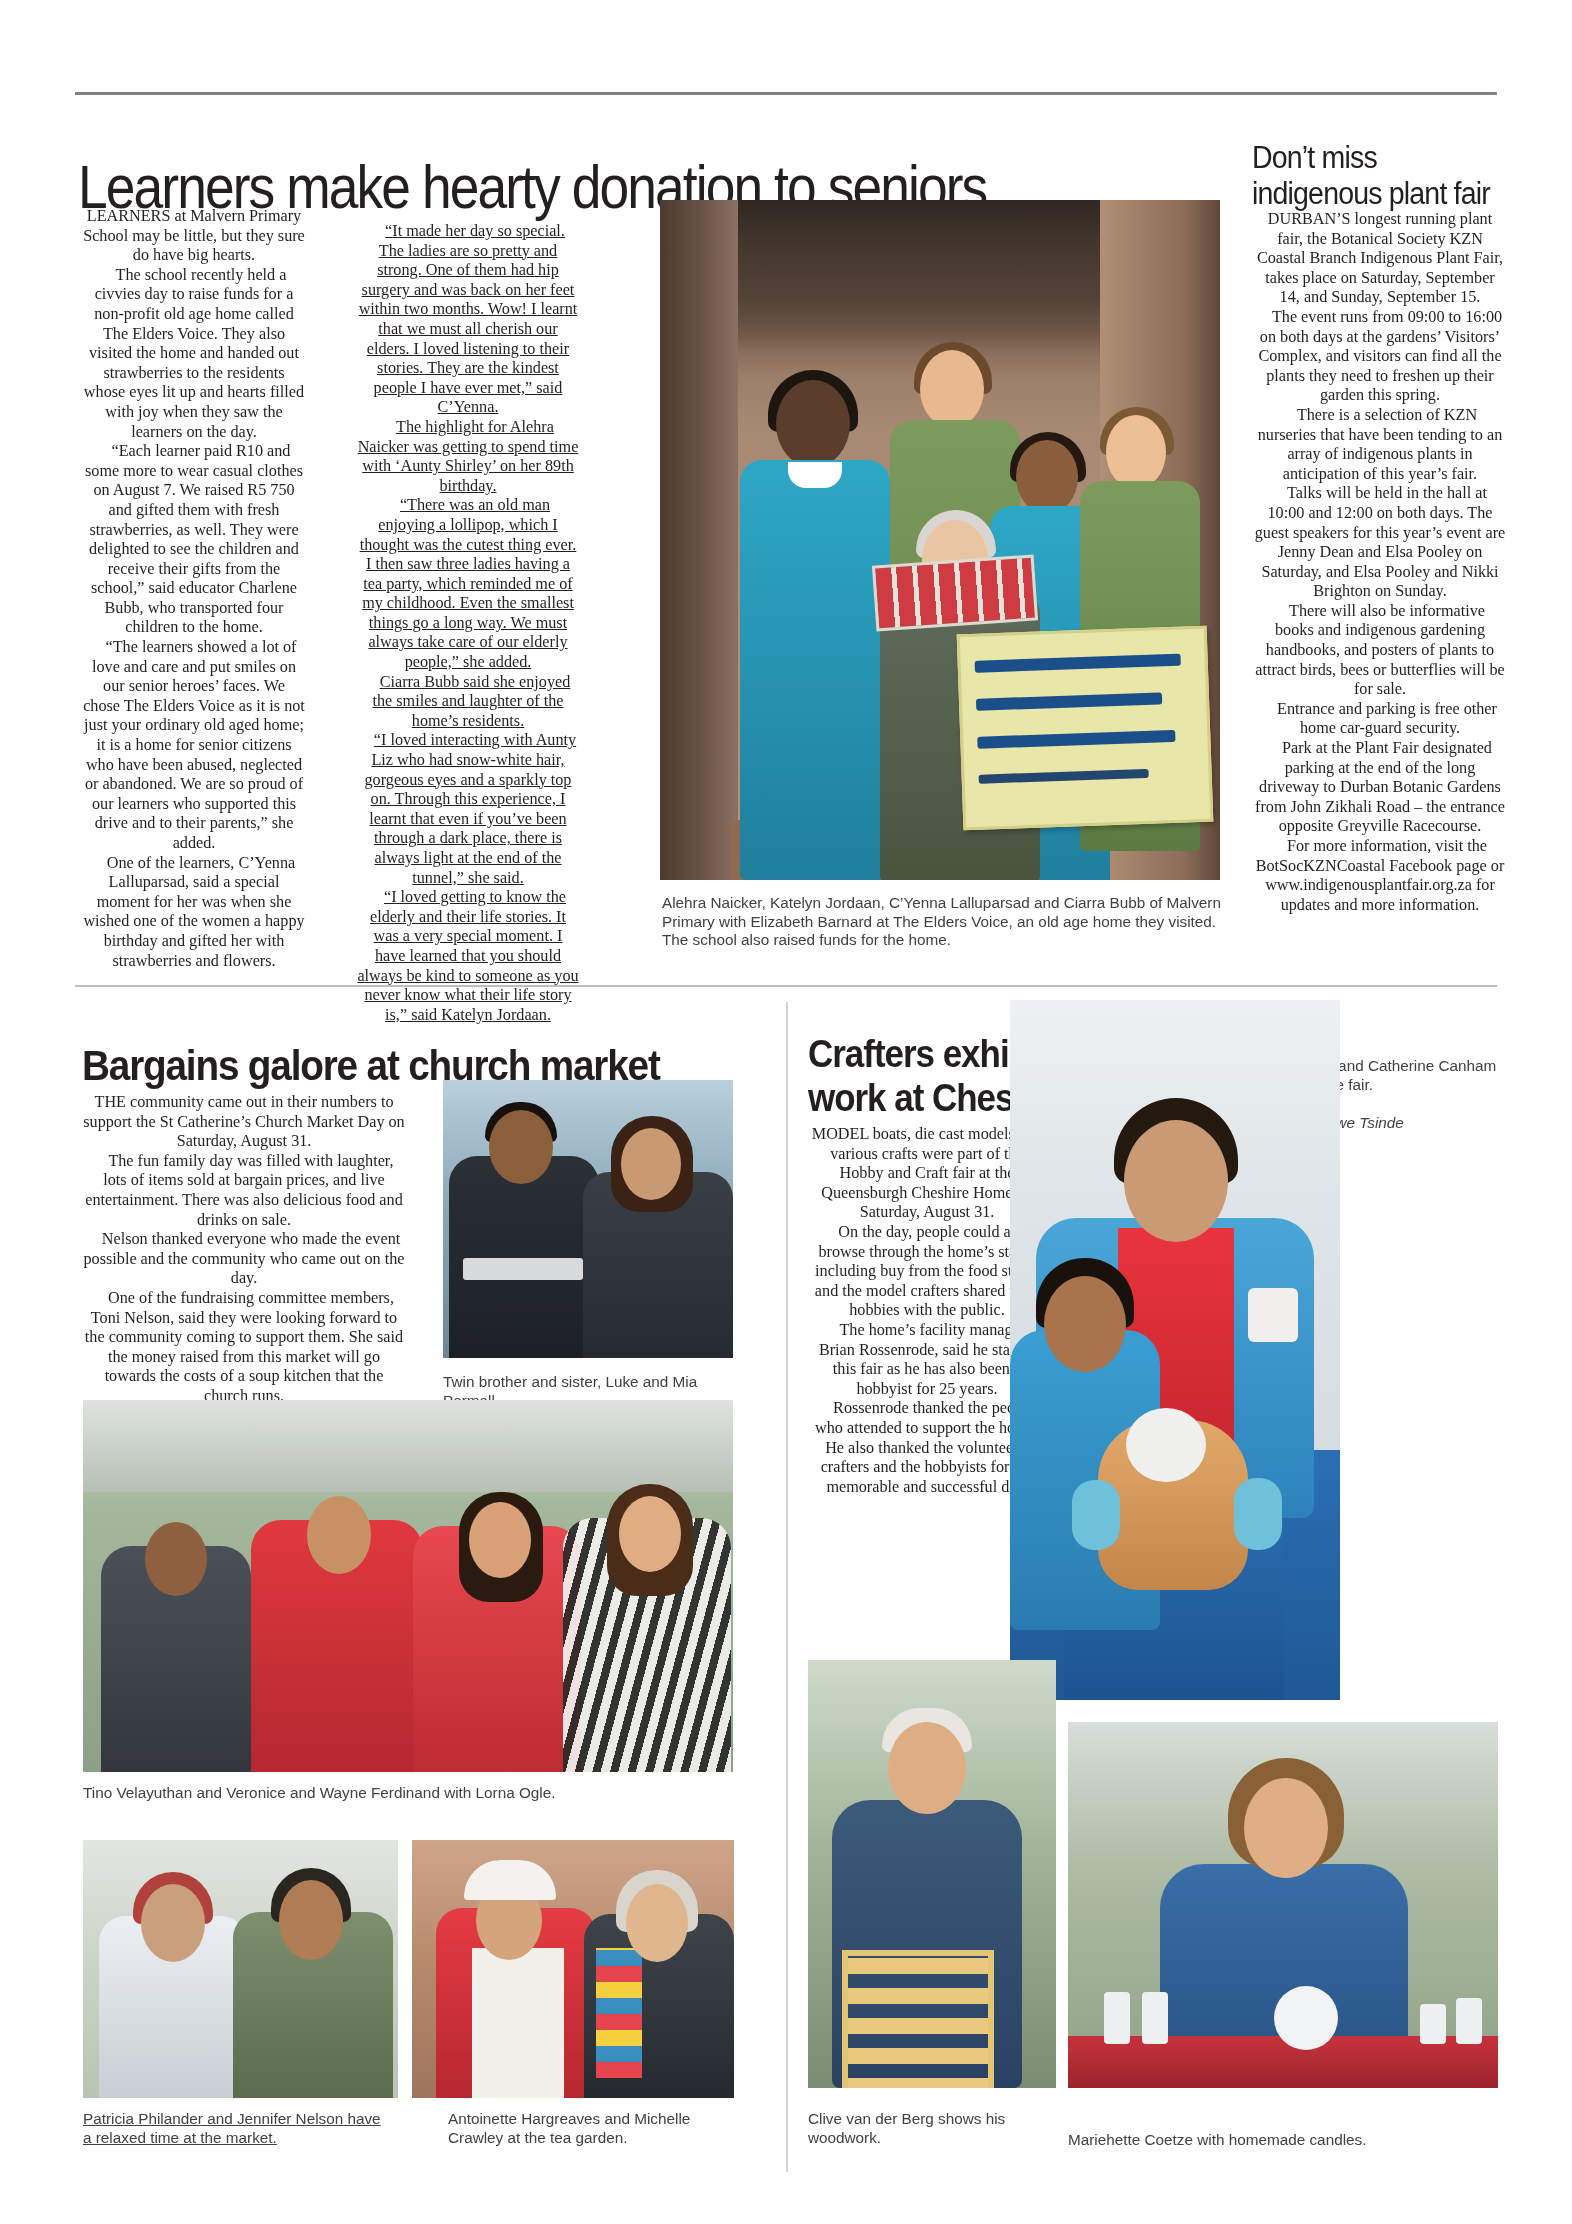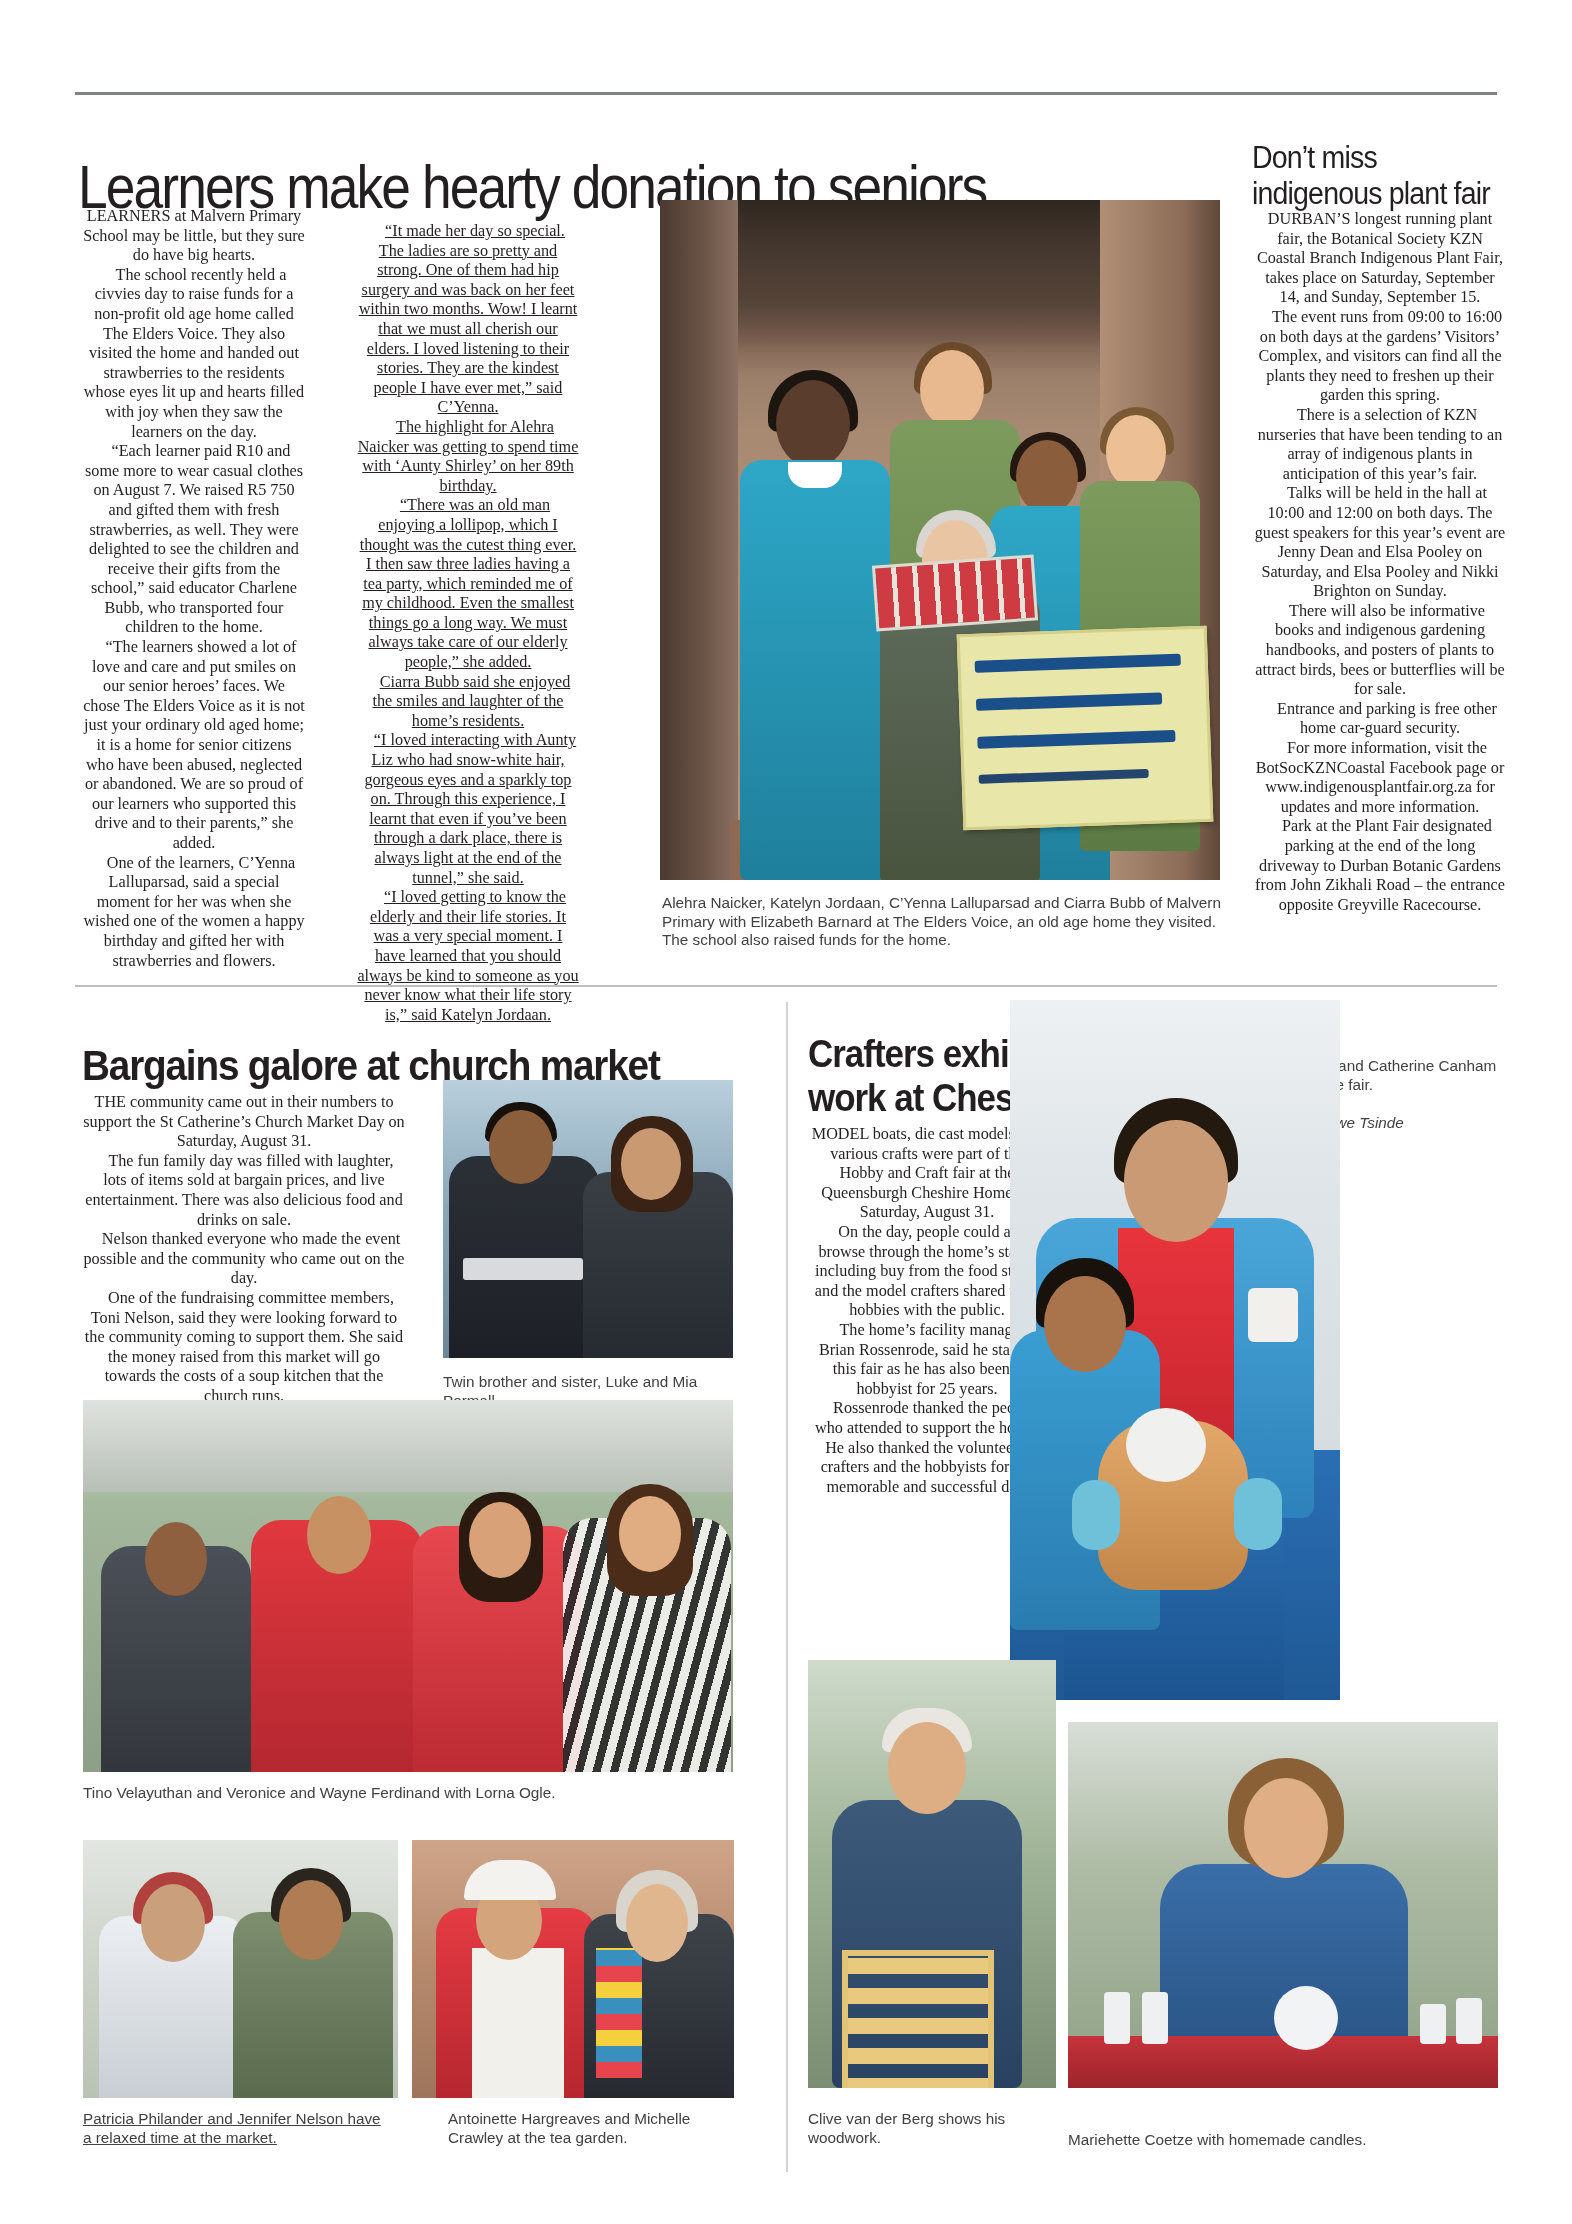--- a/index.html
+++ b/index.html
@@ -393,22 +393,22 @@
     <p>“I loved getting to know the elderly and their life stories. It was a very special moment. I have learned that you should always be kind to someone as you never know what their life story is,” said Katelyn Jordaan.</p>
   </div>
 
   <div class="col" id="col-side">
     <p class="lead">DURBAN’S longest running plant fair, the Botanical Society KZN Coastal Branch Indigenous Plant Fair, takes place on Saturday, September 14, and Sunday, September 15.</p>
     <p>The event runs from 09:00 to 16:00 on both days at the gardens’ Visitors’ Complex, and visitors can find all the plants they need to freshen up their garden this spring.</p>
     <p>There is a selection of KZN nurseries that have been tending to an array of indigenous plants in anticipation of this year’s fair.</p>
     <p>Talks will be held in the hall at 10:00 and 12:00 on both days. The guest speakers for this year’s event are Jenny Dean and Elsa Pooley on Saturday, and Elsa Pooley and Nikki Brighton on Sunday.</p>
     <p>There will also be informative books and indigenous gardening handbooks, and posters of plants to attract birds, bees or butterflies will be for sale.</p>
     <p>Entrance and parking is free other home car-guard security.</p>
+    <p>Park at the Plant Fair designated parking at the end of the long driveway to Durban Botanic Gardens from John Zikhali Road – the entrance opposite Greyville Racecourse.</p>
     <p>For more information, visit the BotSocKZNCoastal Facebook page or www.indigenousplantfair.org.za for updates and more information.</p>
-    <p>Park at the Plant Fair designated parking at the end of the long driveway to Durban Botanic Gardens from John Zikhali Road – the entrance opposite Greyville Racecourse.</p>
   </div>
 
   <div class="photo" id="photo-main">
     <div class="bg"></div>
     <div class="shadowtop"></div>
     <div class="doorframe"></div>
     <div class="wallright"></div>
     <div class="tiles"></div>
     <div class="fig g1">
         <div class="hair"></div>

